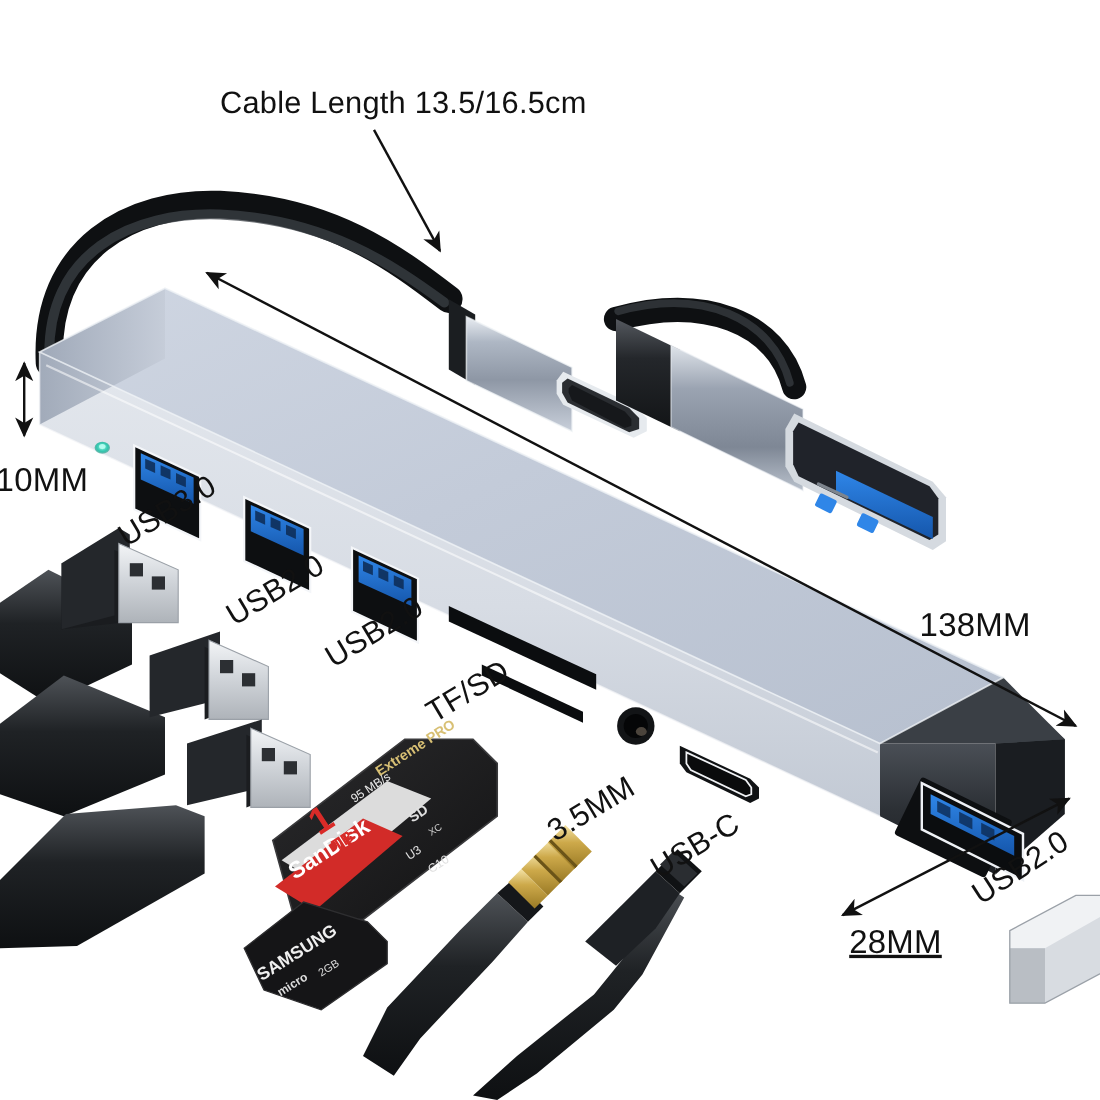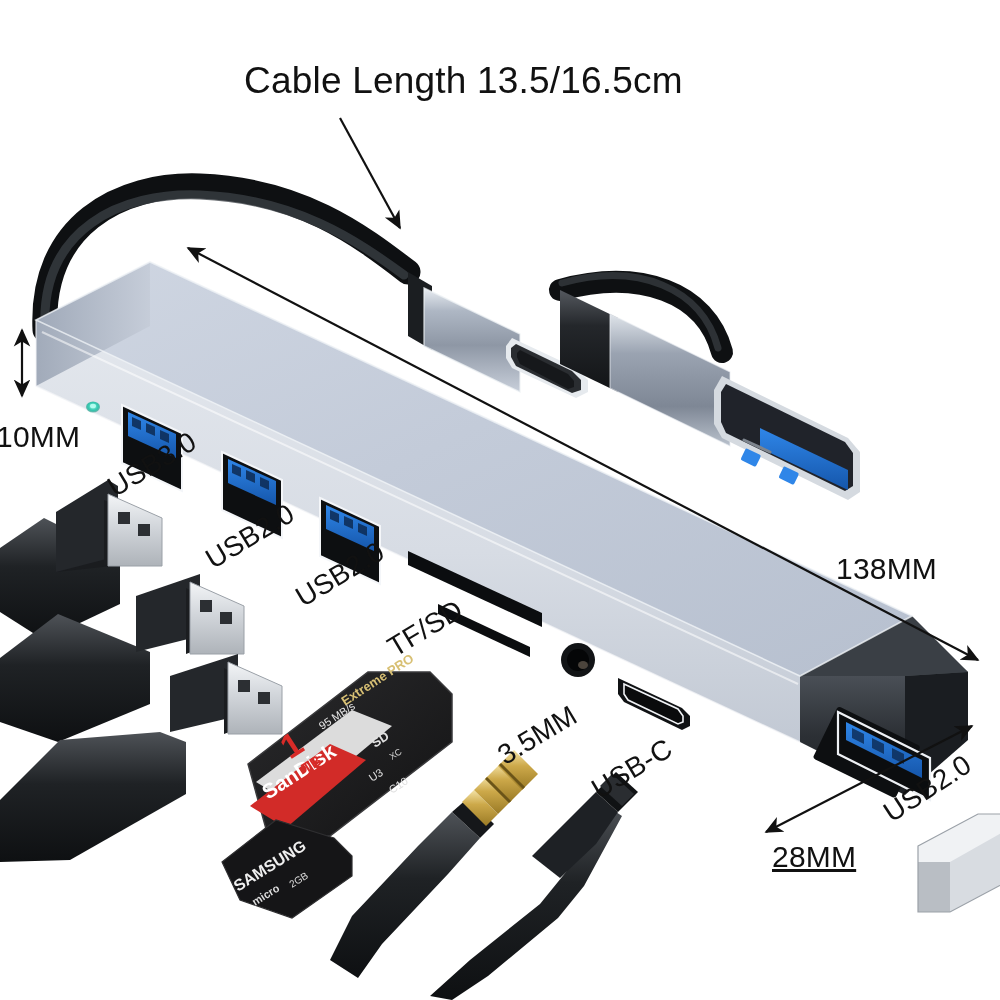--- a/index.html
+++ b/index.html
@@ -301,21 +301,21 @@
       <line x1="340" y1="118" x2="400" y2="228" marker-end="url(#ahead)"></line>
 
       <line x1="22" y1="330" x2="22" y2="396" marker-start="url(#ahead)" marker-end="url(#ahead)"></line>
 
       <line x1="188" y1="248" x2="978" y2="660" marker-start="url(#ahead)" marker-end="url(#ahead)"></line>
 
       <line x1="766" y1="832" x2="972" y2="726" marker-start="url(#ahead)" marker-end="url(#ahead)"></line>
     </g>
   </svg>
 
-  <div class="lbl" style="left:200px; top:60px; font-size:37px;margin-left:44px;">Cable Length 13.5/16.5cm</div>
+  <div class="lbl" style="left:200px; top:78px; font-size:28px;">Cable Length 13.5/16.5cm</div>
 
   <div class="lbl" style="left:-4px; top:420px; font-size:30px;">10MM</div>
 
   <div class="lbl" style="left:836px; top:552px; font-size:30px;">138MM</div>
 
   <div class="lbl" style="left:772px; top:840px; font-size:30px;text-decoration:underline;">28MM</div>
 
   <div class="lbl" style="left:102px; top:476px; font-size:28px; transform:rotate(-31deg); transform-origin:left top;">USB3.0</div>
 
   <div class="lbl" style="left:200px; top:548px; font-size:28px; transform:rotate(-31deg); transform-origin:left top;">USB2.0</div>

